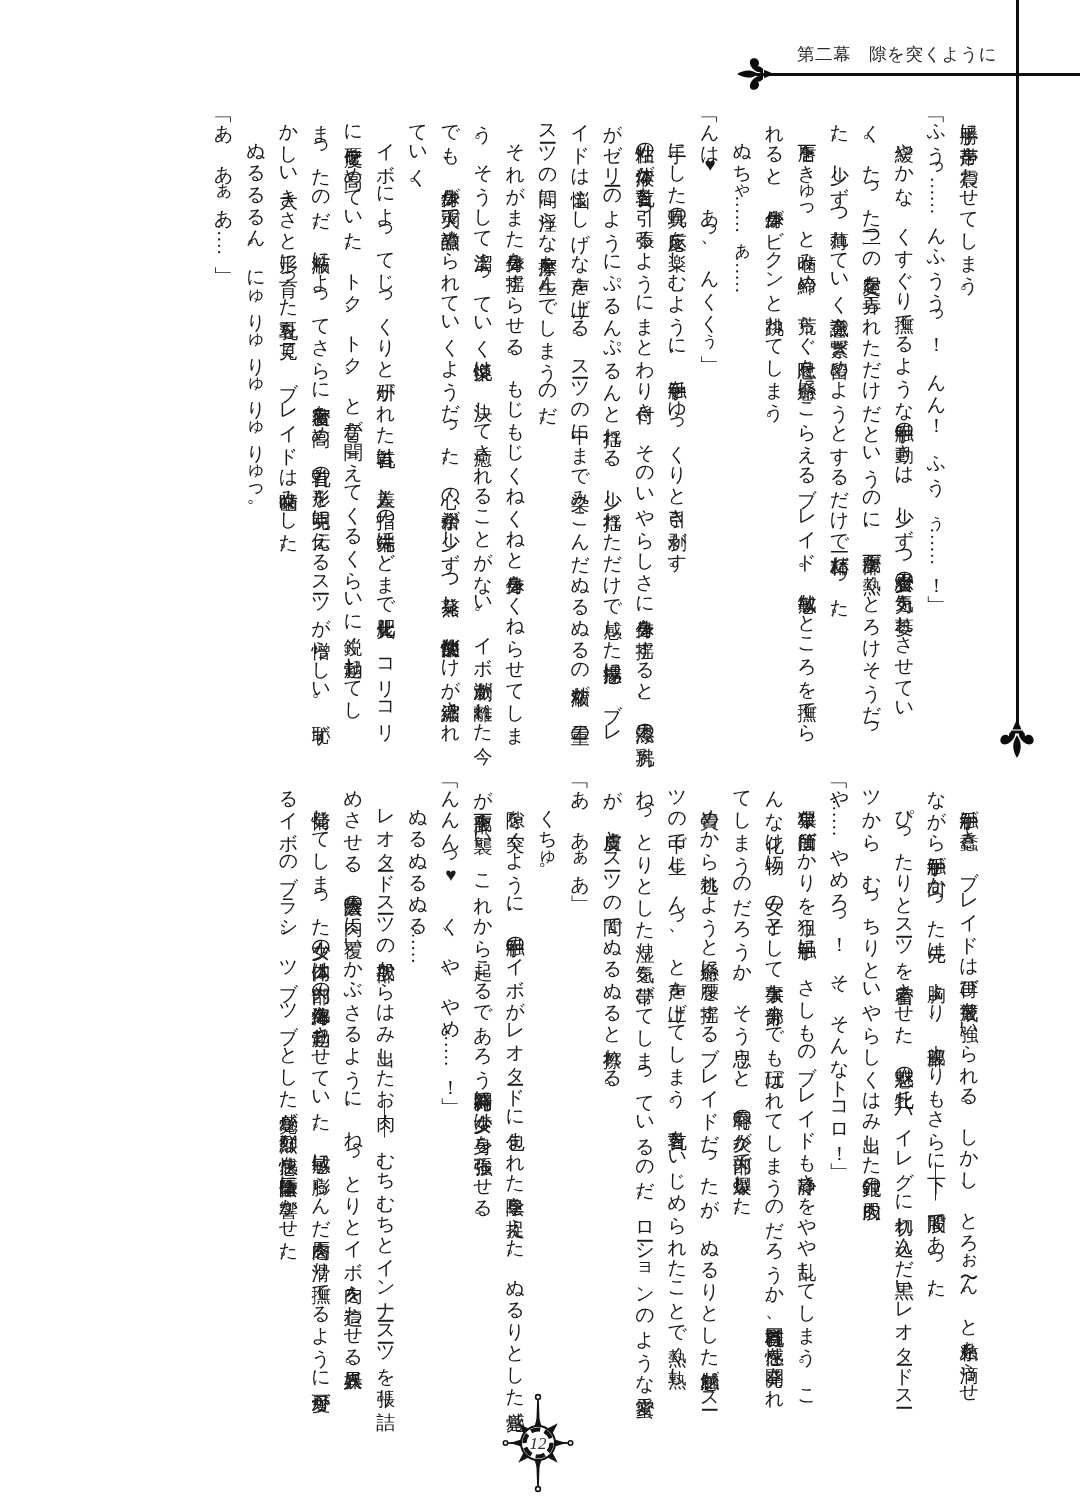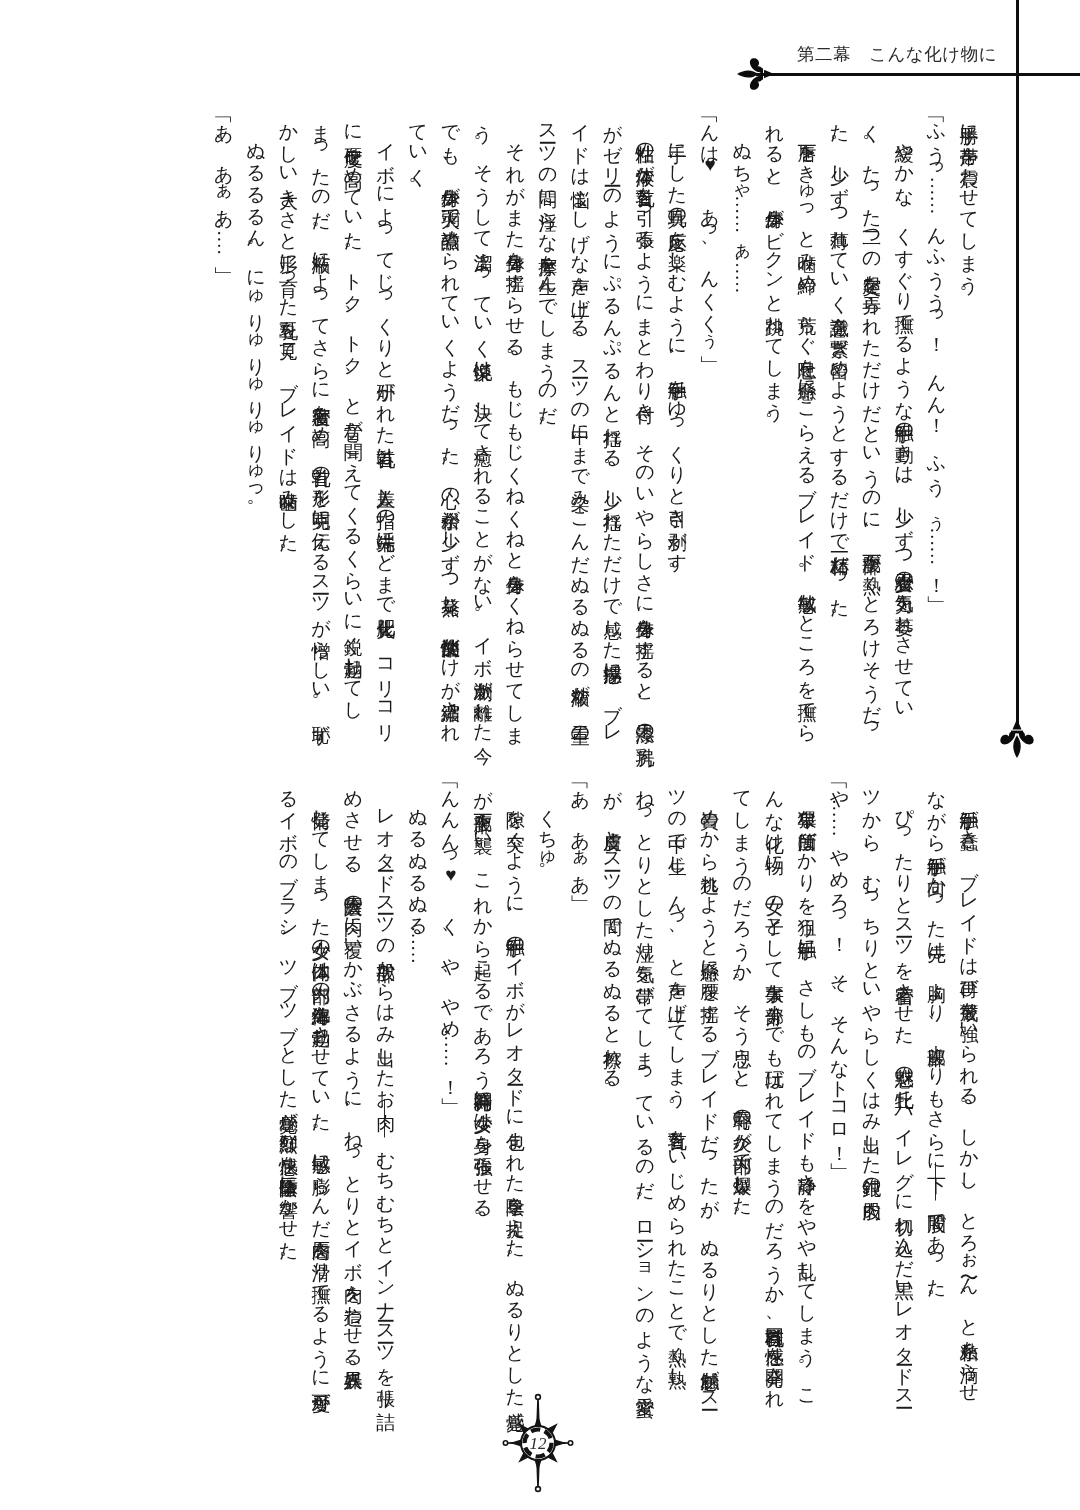--- a/index.html
+++ b/index.html
@@ -68,21 +68,21 @@
     font-style: italic;
     font-size: 17px;
     fill: #2e2e2e;
   }
 </style>
 </head>
 <body>
 
 <div class="page">
 
-  <div class="chapter-title">第二幕　こんな化け物に</div>
+  <div class="chapter-title">第二幕　隙を突くように</div>
 
   <div class="header-rule"></div>
   <div class="side-rule"></div>
 
   <svg class="fleur fleur-header" width="38" height="38" viewBox="0 0 40 40" aria-hidden="true">
     <g fill="#0c0c0c">
       <path d="M20 0 C23.5 6 25 12 22.5 18 L20 23 L17.5 18 C15 12 16.5 6 20 0 Z"></path>
       <path d="M17.5 21 C12 11 2 12 3.5 19 C4.5 23.5 10 24.5 12 21.5 C11.5 26 15 28 18.5 25.5 Z"></path>
       <path d="M22.5 21 C28 11 38 12 36.5 19 C35.5 23.5 30 24.5 28 21.5 C28.5 26 25 28 21.5 25.5 Z"></path>
       <rect x="14" y="24.6" width="12" height="2.8"></rect>

